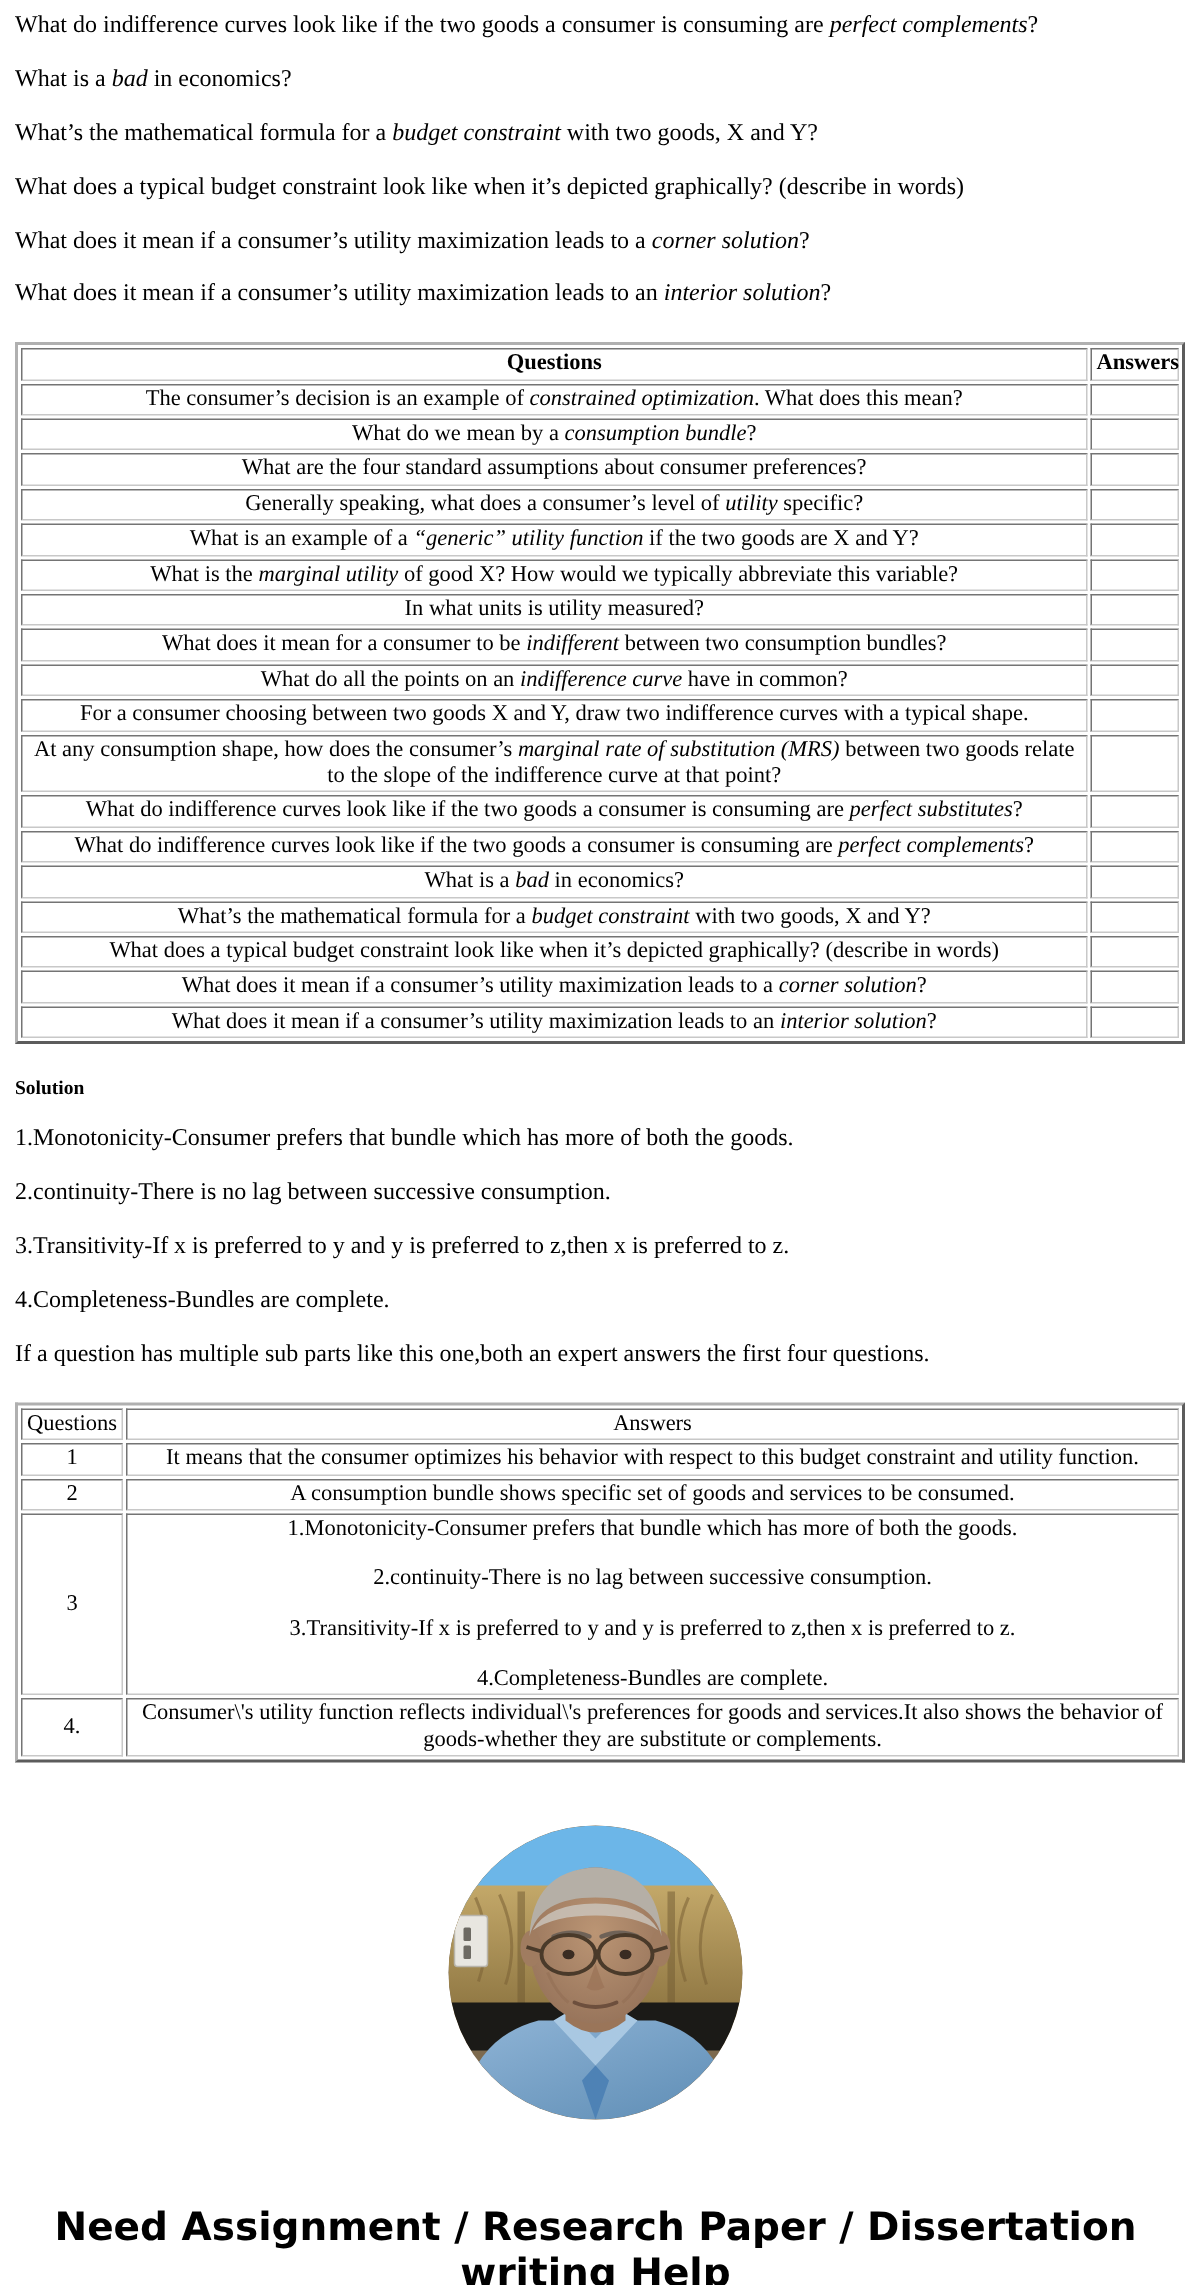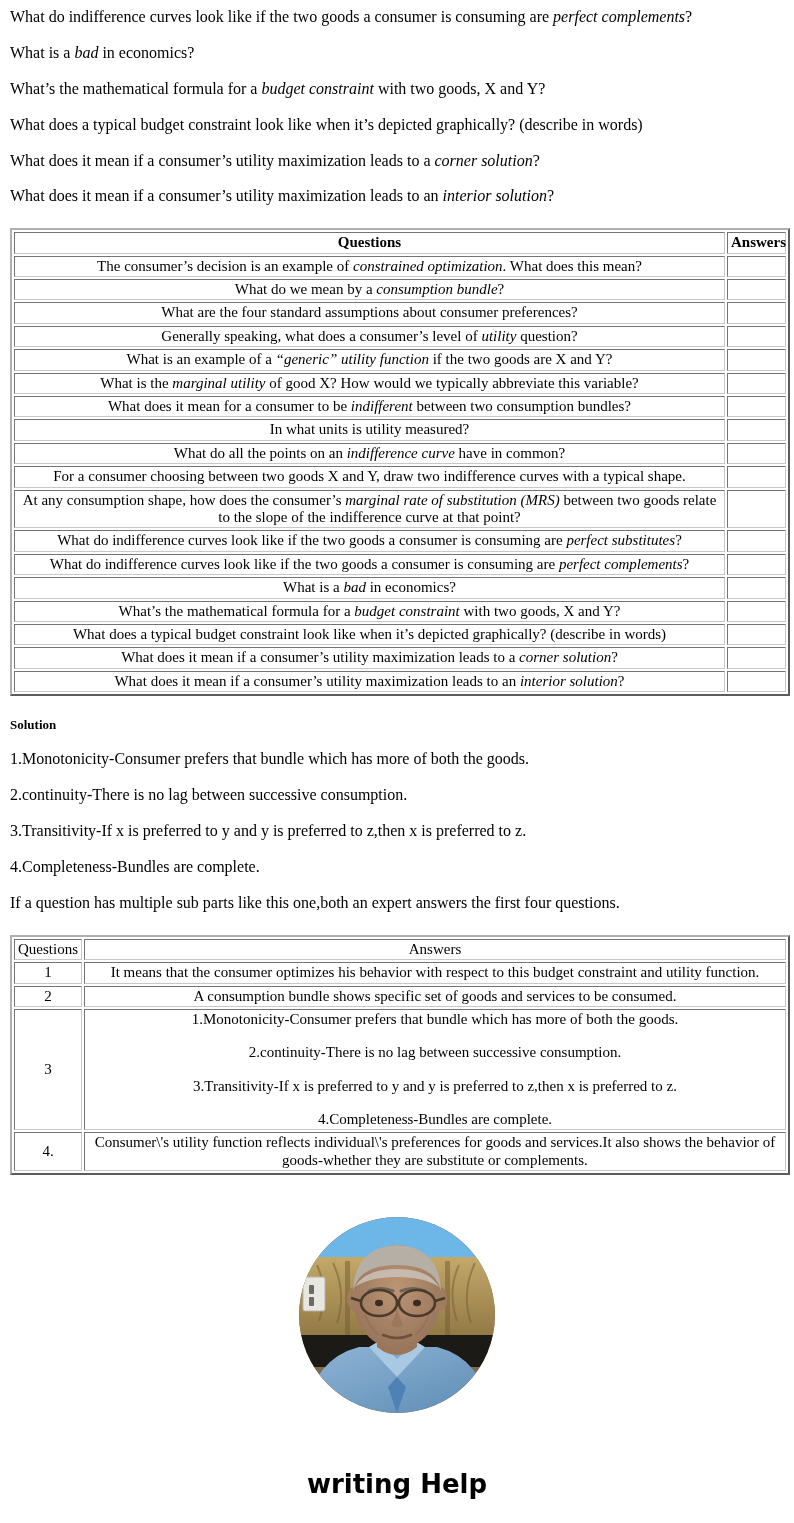--- a/index.html
+++ b/index.html
@@ -161,37 +161,37 @@
           </tr>
           <tr>
             <td><span>What do we mean by a </span><em>consumption bundle</em><span>?</span></td>
             <td class="ans-cell">&nbsp;</td>
           </tr>
           <tr>
             <td><span>What are the four standard assumptions about consumer preferences?</span></td>
             <td class="ans-cell">&nbsp;</td>
           </tr>
           <tr>
-            <td><span>Generally speaking, what does a consumer’s level of </span><em>utility</em><span> question?</span></td>
+            <td><span>Generally speaking, what does a consumer’s level of </span><em>utility</em><span> specific?</span></td>
             <td class="ans-cell">&nbsp;</td>
           </tr>
           <tr>
             <td><span>What is an example of a </span><em>“generic” utility function</em><span> if the two goods are X and Y?</span></td>
             <td class="ans-cell">&nbsp;</td>
           </tr>
           <tr>
             <td><span>What is the </span><em>marginal utility</em><span> of good X? How would we typically abbreviate this variable?</span></td>
             <td class="ans-cell">&nbsp;</td>
           </tr>
           <tr>
+            <td><span>In what units is utility measured?</span></td>
+            <td class="ans-cell">&nbsp;</td>
+          </tr>
+          <tr>
             <td><span>What does it mean for a consumer to be </span><em>indifferent</em><span> between two consumption bundles?</span></td>
-            <td class="ans-cell">&nbsp;</td>
-          </tr>
-          <tr>
-            <td><span>In what units is utility measured?</span></td>
             <td class="ans-cell">&nbsp;</td>
           </tr>
           <tr>
             <td><span>What do all the points on an </span><em>indifference curve</em><span> have in common?</span></td>
             <td class="ans-cell">&nbsp;</td>
           </tr>
           <tr>
             <td><span>For a consumer choosing between two goods X and Y, draw two indifference curves with a typical shape.</span></td>
             <td class="ans-cell">&nbsp;</td>
           </tr>
@@ -352,17 +352,18 @@
           <path d="M84 118 q14 6 28 0" stroke="#6d4f3d" stroke-width="2.6" fill="none" stroke-linecap="round"></path>
 
           <path d="M66 98 q6 14 14 20" stroke="#8f6b52" stroke-width="2" fill="none" opacity="0.5"></path>
           <path d="M130 98 q-6 14 -14 20" stroke="#8f6b52" stroke-width="2" fill="none" opacity="0.5"></path>
         </g>
       </svg>
     </div>
   </div>
 
   <div class="promo">
+    <span class="line">Need Assignment / Research Paper / Dissertation</span>
     <span class="line">writing Help</span>
 
   </div>
 
 </div>
 
 </body></html>

